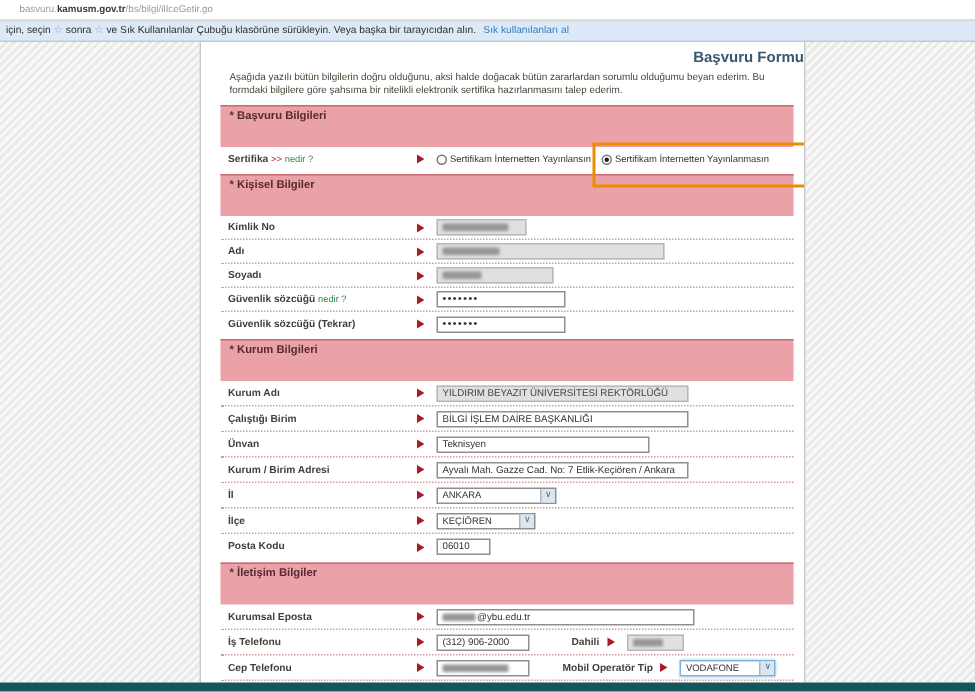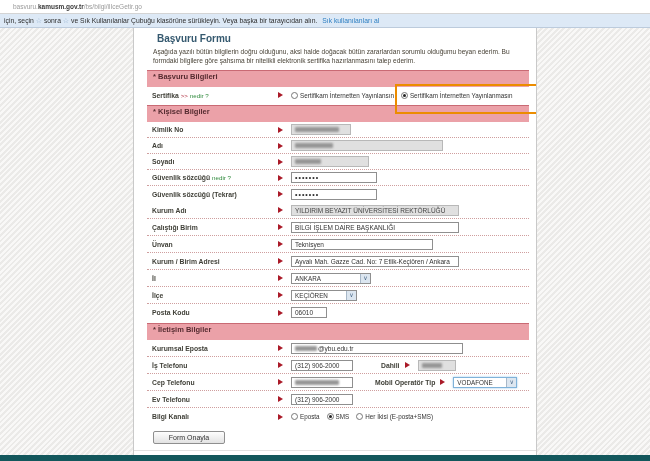--- a/index.html
+++ b/index.html
@@ -11,24 +11,24 @@
   .favbar { position:absolute; top:13px; left:0; width:650px; height:15px;
     background:#dde9f6; border-top:1px solid #d4d4d4; border-bottom:1px solid #bccbdc;
     font-size:6.8px; color:#2e2e2e; line-height:13px; padding-left:4px; white-space:nowrap; }
   .favbar .star { color:#8aa8c8; font-size:7px; }
   .favbar a { color:#2d7fc1; text-decoration:none; margin-left:3px; }
   .main { position:absolute; top:28px; left:0; width:650px; bottom:6px;
     background:#f1f0ee;
     background-image:repeating-linear-gradient(135deg, rgba(255,255,255,.55) 0 2px, rgba(120,120,120,.05) 2px 4px); }
   .content { position:absolute; top:0; bottom:0; left:133px; width:404px; background:#fff;
     border-left:1px solid #c9c9c9; border-right:1px solid #c9c9c9; padding-top:5px; overflow:hidden; }
-  .page-title { font-size:10px; font-weight:bold; color:#35596f; line-height:12px; margin:0 0 3px 23px; }
+  .page-title { font-size:10px; font-weight:bold; color:#35596f; line-height:12px; margin:0 0 3px 10px;text-align:right; }
   .intro { font-size:6.6px; line-height:1.32; color:#4a4438; margin:0 20px 5px 19px; }
   .sec-hdr { background:#eba1a8; border-top:1px solid #c96a74; color:#552b30; font-weight:bold;
-    font-size:7.5px; line-height:12px; height:17px; margin:2px 7px 0 13px; padding-left:6px; }
+    font-size:7.5px; line-height:12px; height:28px; margin:2px 7px 0 13px; padding-left:6px; }
   .row { display:flex; align-items:center; height:16px; margin:0 7px 0 13px; position:relative;
     border-bottom:1px dotted #cf9e9e; }
   .row.last { border-bottom:none; }
   .sec-kurum .row, .sec-iletisim .row { height:17px; }
   .lbl { width:131px; font-size:6.8px; font-weight:bold; color:#3f3f37; padding-left:5px; flex:none; }
   .hint-green { color:#2f8a3c; font-weight:normal; font-size:6.2px; }
   .hint-red { color:#b03040; font-weight:normal; font-size:6.2px; }
   .arr { width:0; height:0; border-left:5px solid #aa1a28; border-top:3.5px solid transparent;
     border-bottom:3.5px solid transparent; display:inline-block; margin-right:8px; flex:none; }
   .inp { height:11px; border:1px solid #8f8f8f; background:#fff; font-size:6.5px; color:#333;
@@ -130,20 +130,21 @@
         <span class="arr"></span>
         <span class="inp pwd" style="width:86px">•••••••</span>
       </div>
       <div class="row last">
         <span class="lbl">Güvenlik sözcüğü (Tekrar)</span>
         <span class="arr"></span>
         <span class="inp pwd" style="width:86px">•••••••</span>
       </div>
     </div>
 
+    <div class="sec-hdr">*  Kurum Bilgileri</div>
     <div class="sec-kurum">
       <div class="row">
         <span class="lbl">Kurum Adı</span>
         <span class="arr"></span>
         <span class="inp ro" style="width:168px">YILDIRIM BEYAZIT ÜNİVERSİTESİ REKTÖRLÜĞÜ</span>
       </div>
       <div class="row">
         <span class="lbl">Çalıştığı Birim</span>
         <span class="arr"></span>
         <span class="inp" style="width:168px">BİLGİ İŞLEM DAİRE BAŞKANLIĞI</span>

